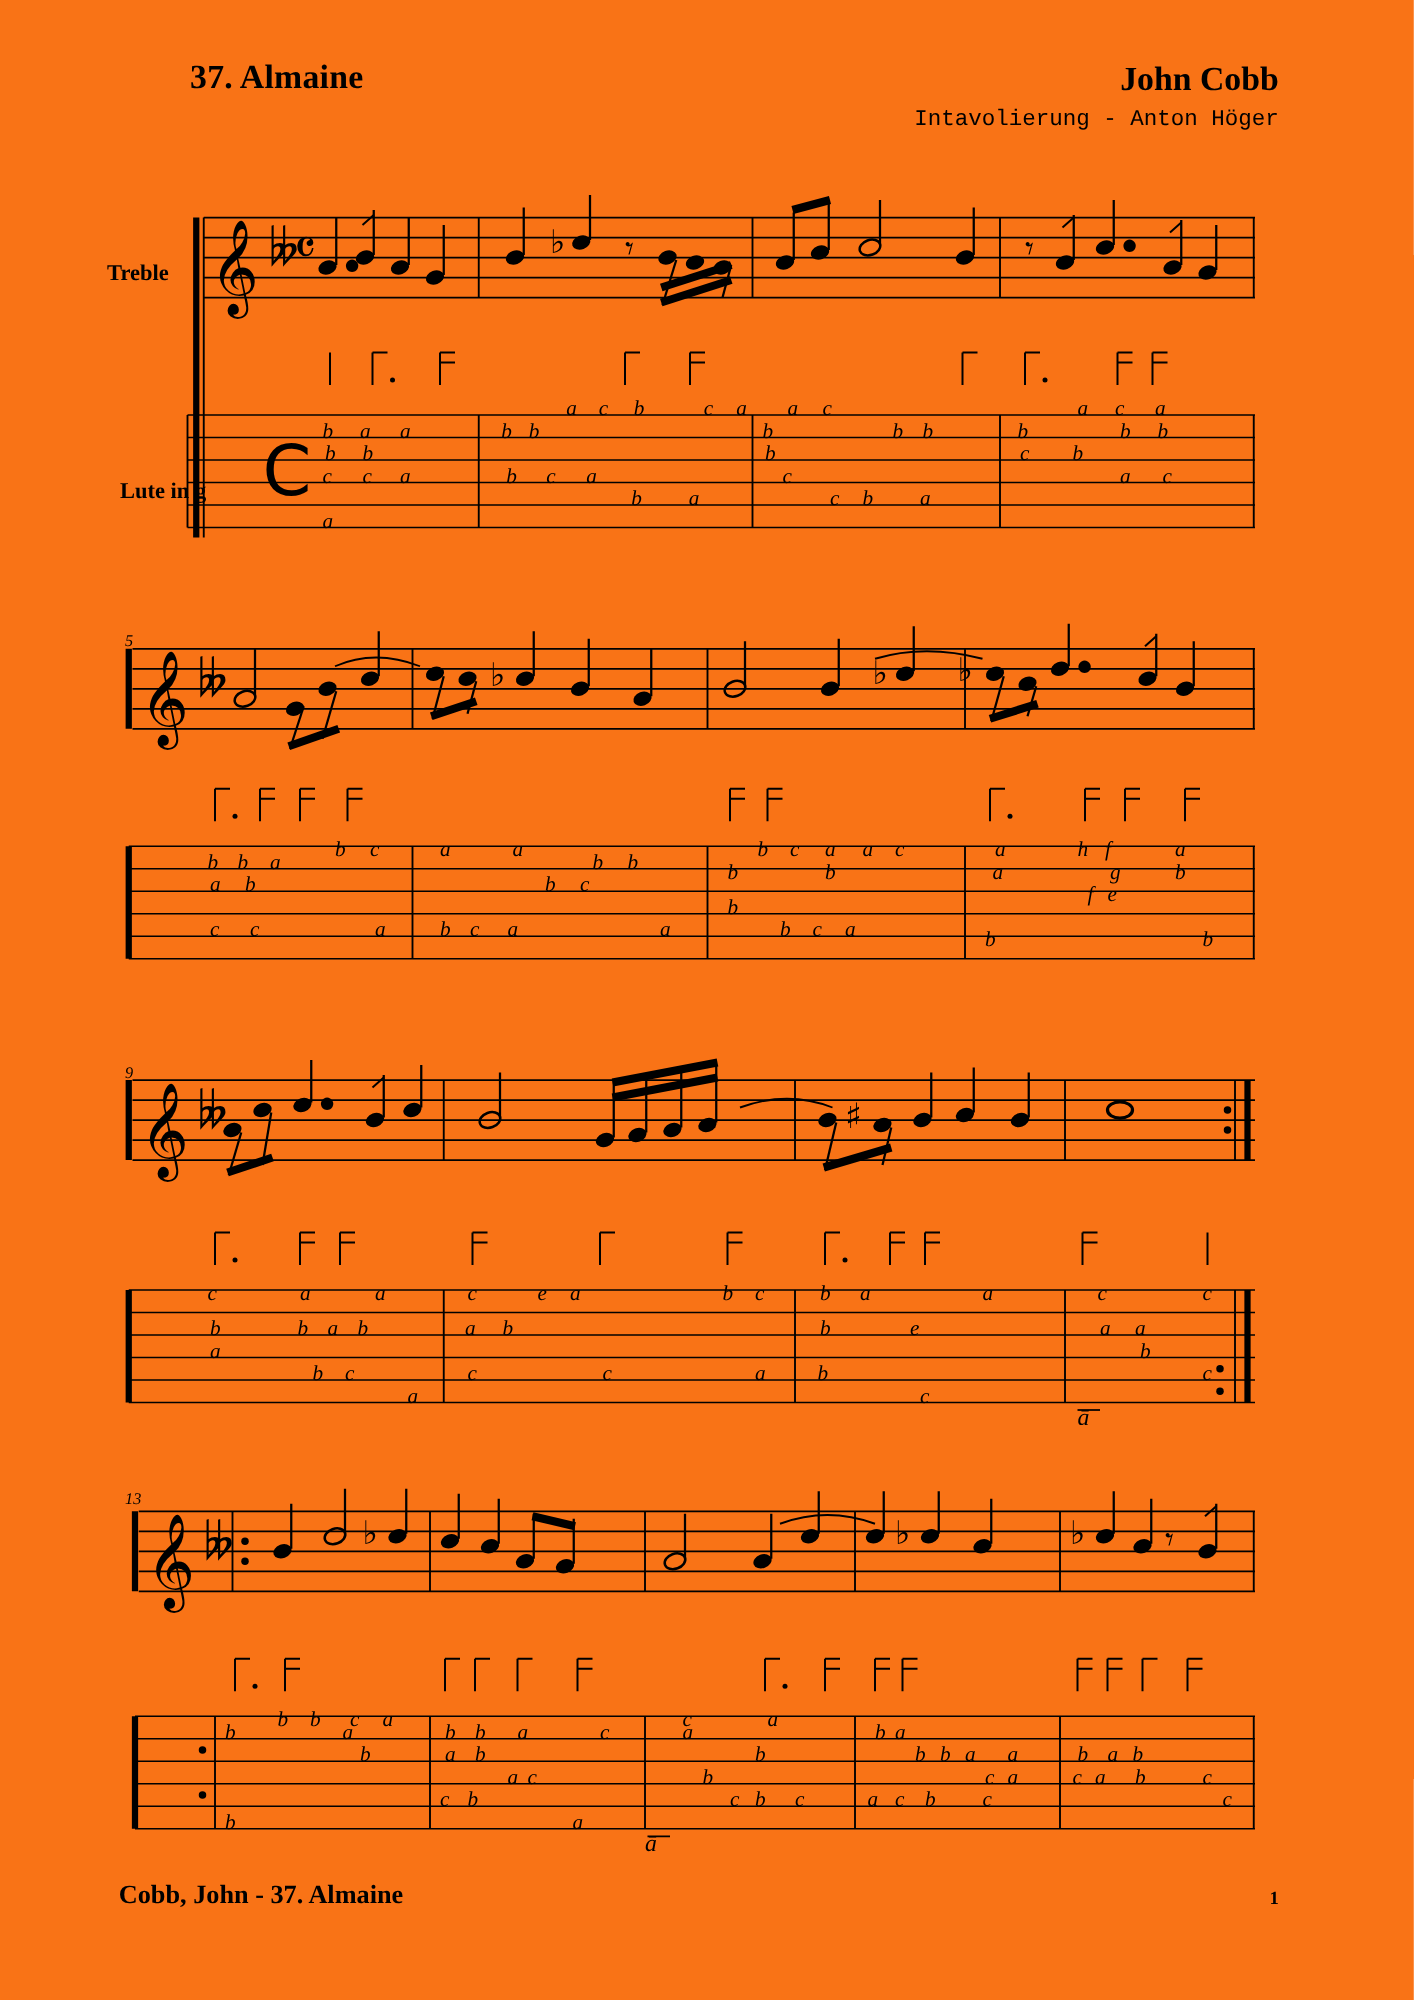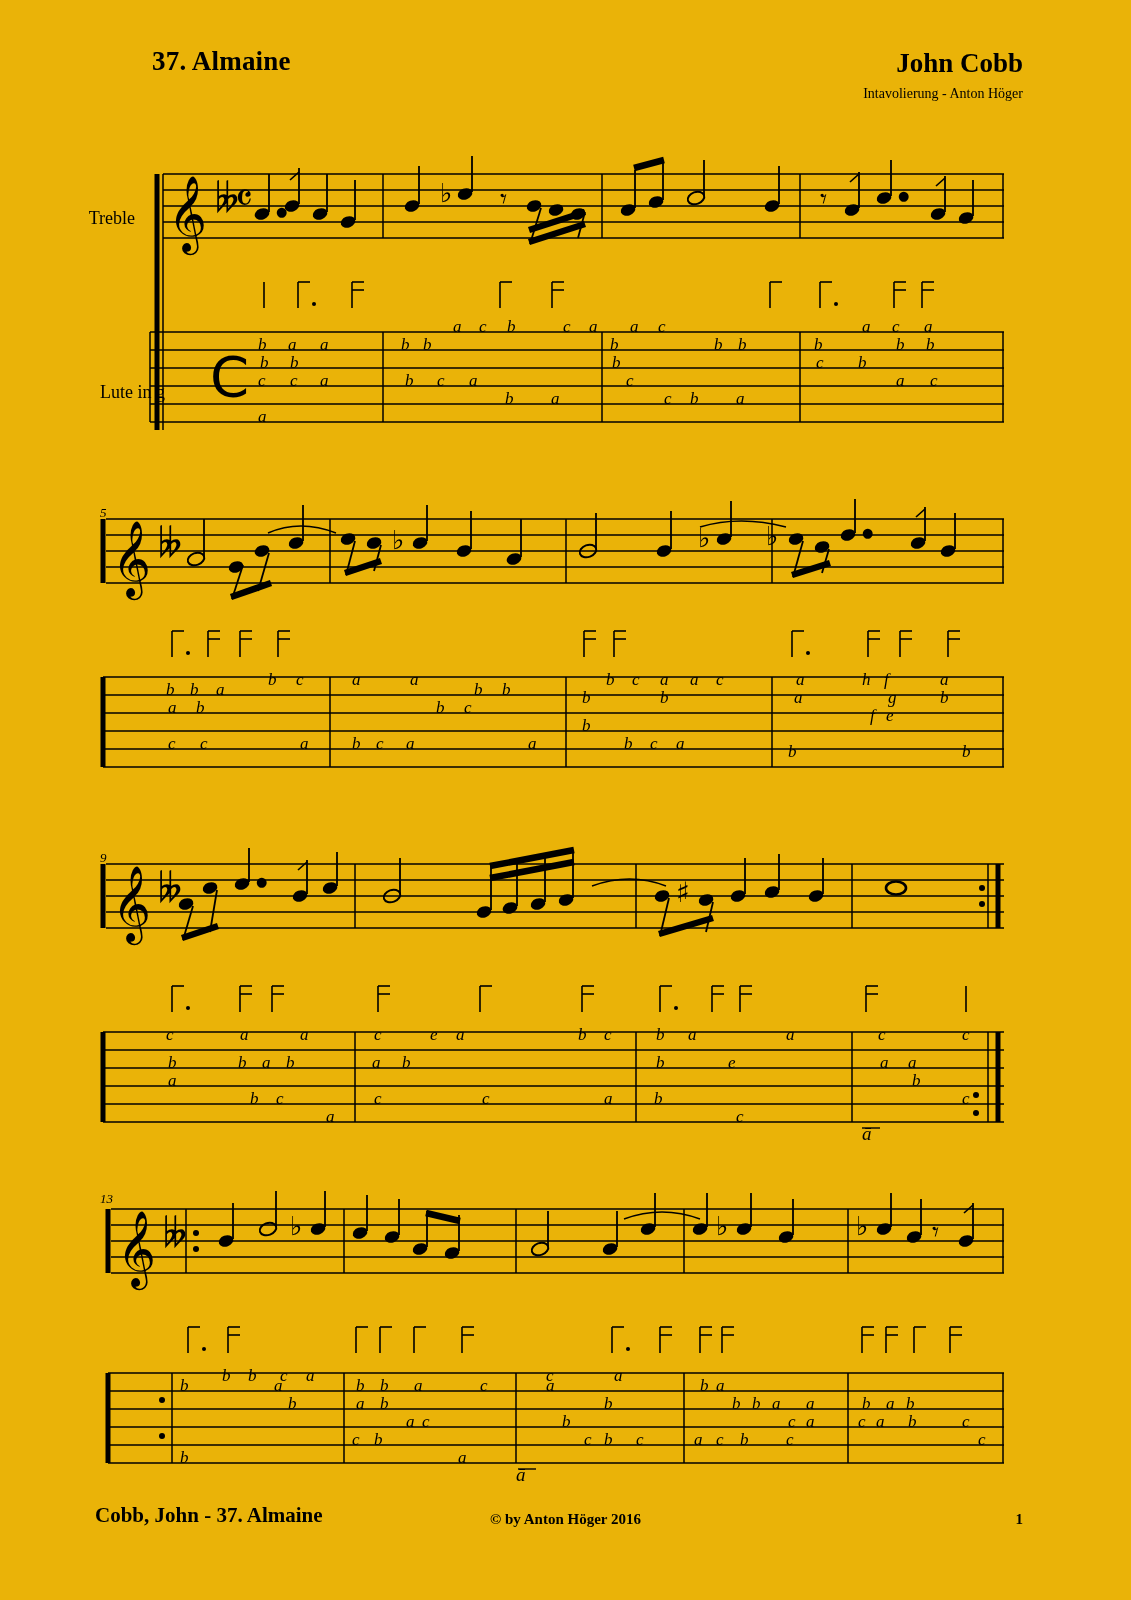--- a/index.html
+++ b/index.html
@@ -11,21 +11,21 @@
     width: 1131px;
     height: 1600px;
     position: relative;
     font-family: "Liberation Serif", serif;
     color: #000;
     overflow: hidden;
   }
   .page {
     position: absolute;
     inset: 0;
-    background: #eab308;
+    background: #f97316;
   }
 
   
   .title {
     position: absolute;
     left: 152px;
     top: 46px;
     font-size: 27px;
     font-weight: bold;
     letter-spacing: 0.2px;
@@ -35,22 +35,23 @@
     right: 108px;
     top: 48px;
     font-size: 27px;
     font-weight: bold;
     text-align: left;
   }
   .arranger {
     position: absolute;
     right: 108px;
     top: 86px;
-    font-size: 14px;
+    font-size: 18px;
     text-align: center;
+    font-family: Liberation Mono, monospace;
   }
 
   
   .footer-left {
     position: absolute;
     left: 95px;
     bottom: 72px;
     font-size: 21px;
     font-weight: bold;
   }
@@ -75,20 +76,21 @@
   .system {
     position: absolute;
     left: 0;
     width: 1131px;
   }
   .sys-label {
     position: absolute;
     font-size: 18px;
     text-align: right;
     white-space: nowrap;
+    font-weight: bold;
   }
   .measure-num {
     position: absolute;
     font-size: 13px;
     font-style: italic;
   }
   svg { display: block; }
   .staffline { stroke: #000; stroke-width: 1.4; }
   .tabline { stroke: #000; stroke-width: 1.3; }
   .barline { stroke: #000; stroke-width: 1.5; }
@@ -765,16 +767,15 @@
         <text class="tabletter" x="858" y="242">c</text>
         <text class="tabletter" x="876" y="242">a</text>
         <text class="tabletter" x="908" y="242">b</text>
         <text class="tabletter" x="962" y="242">c</text>
         <text class="tabletter" x="978" y="260">c</text>
       </g>
     </svg>
   </div>
 
   <div class="footer-left">Cobb, John - 37. Almaine</div>
-  <div class="footer-center">© by Anton Höger 2016</div>
   <div class="footer-right">1</div>
 
 </div>
 
 </body></html>

